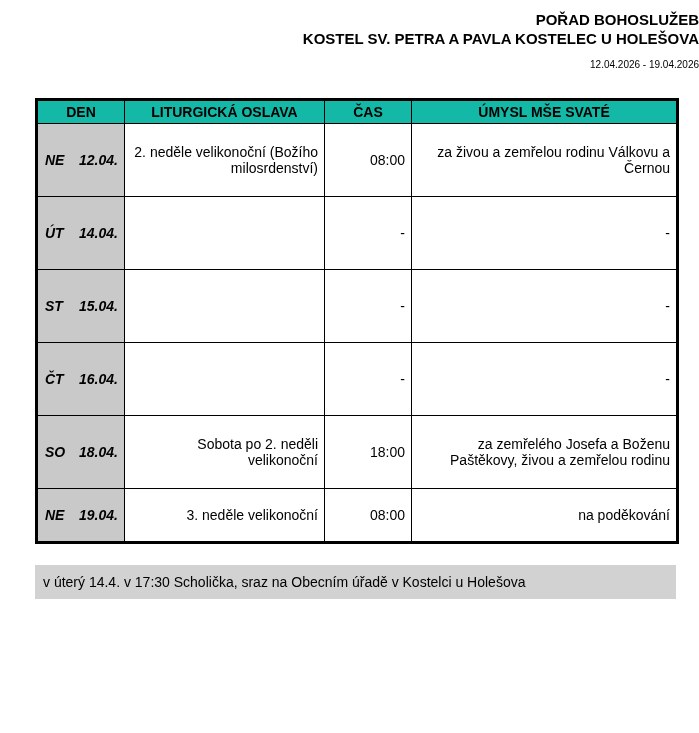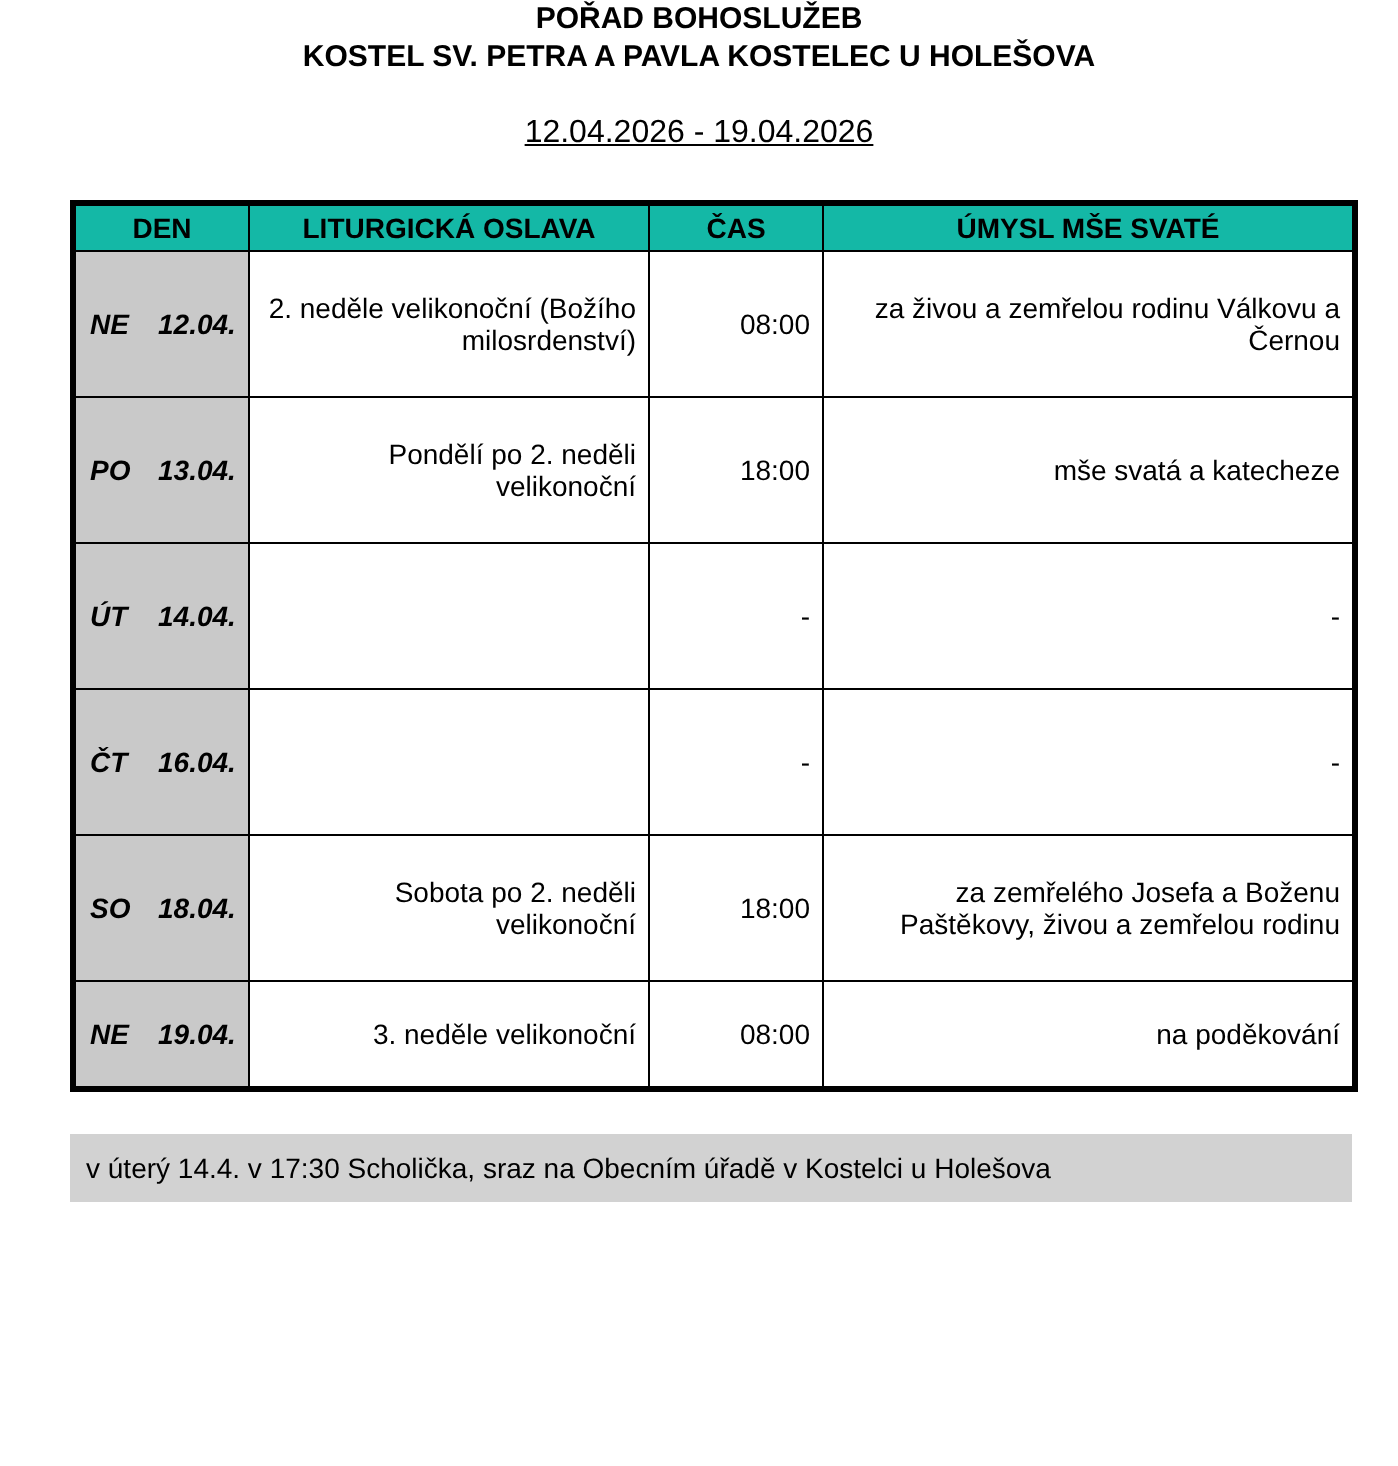--- a/index.html
+++ b/index.html
@@ -10,38 +10,38 @@
     color: #000000;
   }
   .page {
     position: relative;
     width: 699px;
     height: 733px;
     background: #ffffff;
     overflow: hidden;
   }
   .title-block {
-    text-align: center;
+    text-align: right;
+    padding-top: 10px;
   }
   .title-main {
     font-size: 15px;
     font-weight: bold;
     line-height: 19px;
   }
   .title-sub {
     font-size: 15px;
     font-weight: bold;
     line-height: 19px;
   }
   .title-date {
-    font-size: 16px;
+    font-size: 10px;
     font-weight: normal;
     line-height: 18px;
-    margin-top: 20px;
-    text-decoration: underline;
+    margin-top: 8px;
   }
   table.schedule {
     border-collapse: collapse;
     table-layout: fixed;
     width: 641px;
     margin: 24px 0 0 35px;
     border: 3px solid #000000;
   }
   table.schedule th,
   table.schedule td {
@@ -117,27 +117,27 @@
       </tr>
     </thead>
     <tbody>
       <tr>
         <td class="day-cell"><span class="day-abbr">NE</span><span>12.04.</span></td>
         <td class="cell-center">2. neděle velikonoční (Božího milosrdenství)</td>
         <td class="cell-center">08:00</td>
         <td class="cell-center">za živou a zemřelou rodinu Válkovu a Černou</td>
       </tr>
       <tr>
-        <td class="day-cell"><span class="day-abbr">PO</span><span>13.04.</span></td>
-        <td class="cell-center">Pondělí po 2. neděli velikonoční</td>
-        <td class="cell-center">18:00</td>
-        <td class="cell-center">mše svatá a katecheze</td>
+        <td class="day-cell"><span class="day-abbr">ÚT</span><span>14.04.</span></td>
+        <td class="cell-center"></td>
+        <td class="cell-center">-</td>
+        <td class="cell-center">-</td>
       </tr>
       <tr>
-        <td class="day-cell"><span class="day-abbr">ÚT</span><span>14.04.</span></td>
+        <td class="day-cell"><span class="day-abbr">ST</span><span>15.04.</span></td>
         <td class="cell-center"></td>
         <td class="cell-center">-</td>
         <td class="cell-center">-</td>
       </tr>
       <tr>
         <td class="day-cell"><span class="day-abbr">ČT</span><span>16.04.</span></td>
         <td class="cell-center"></td>
         <td class="cell-center">-</td>
         <td class="cell-center">-</td>
       </tr>

